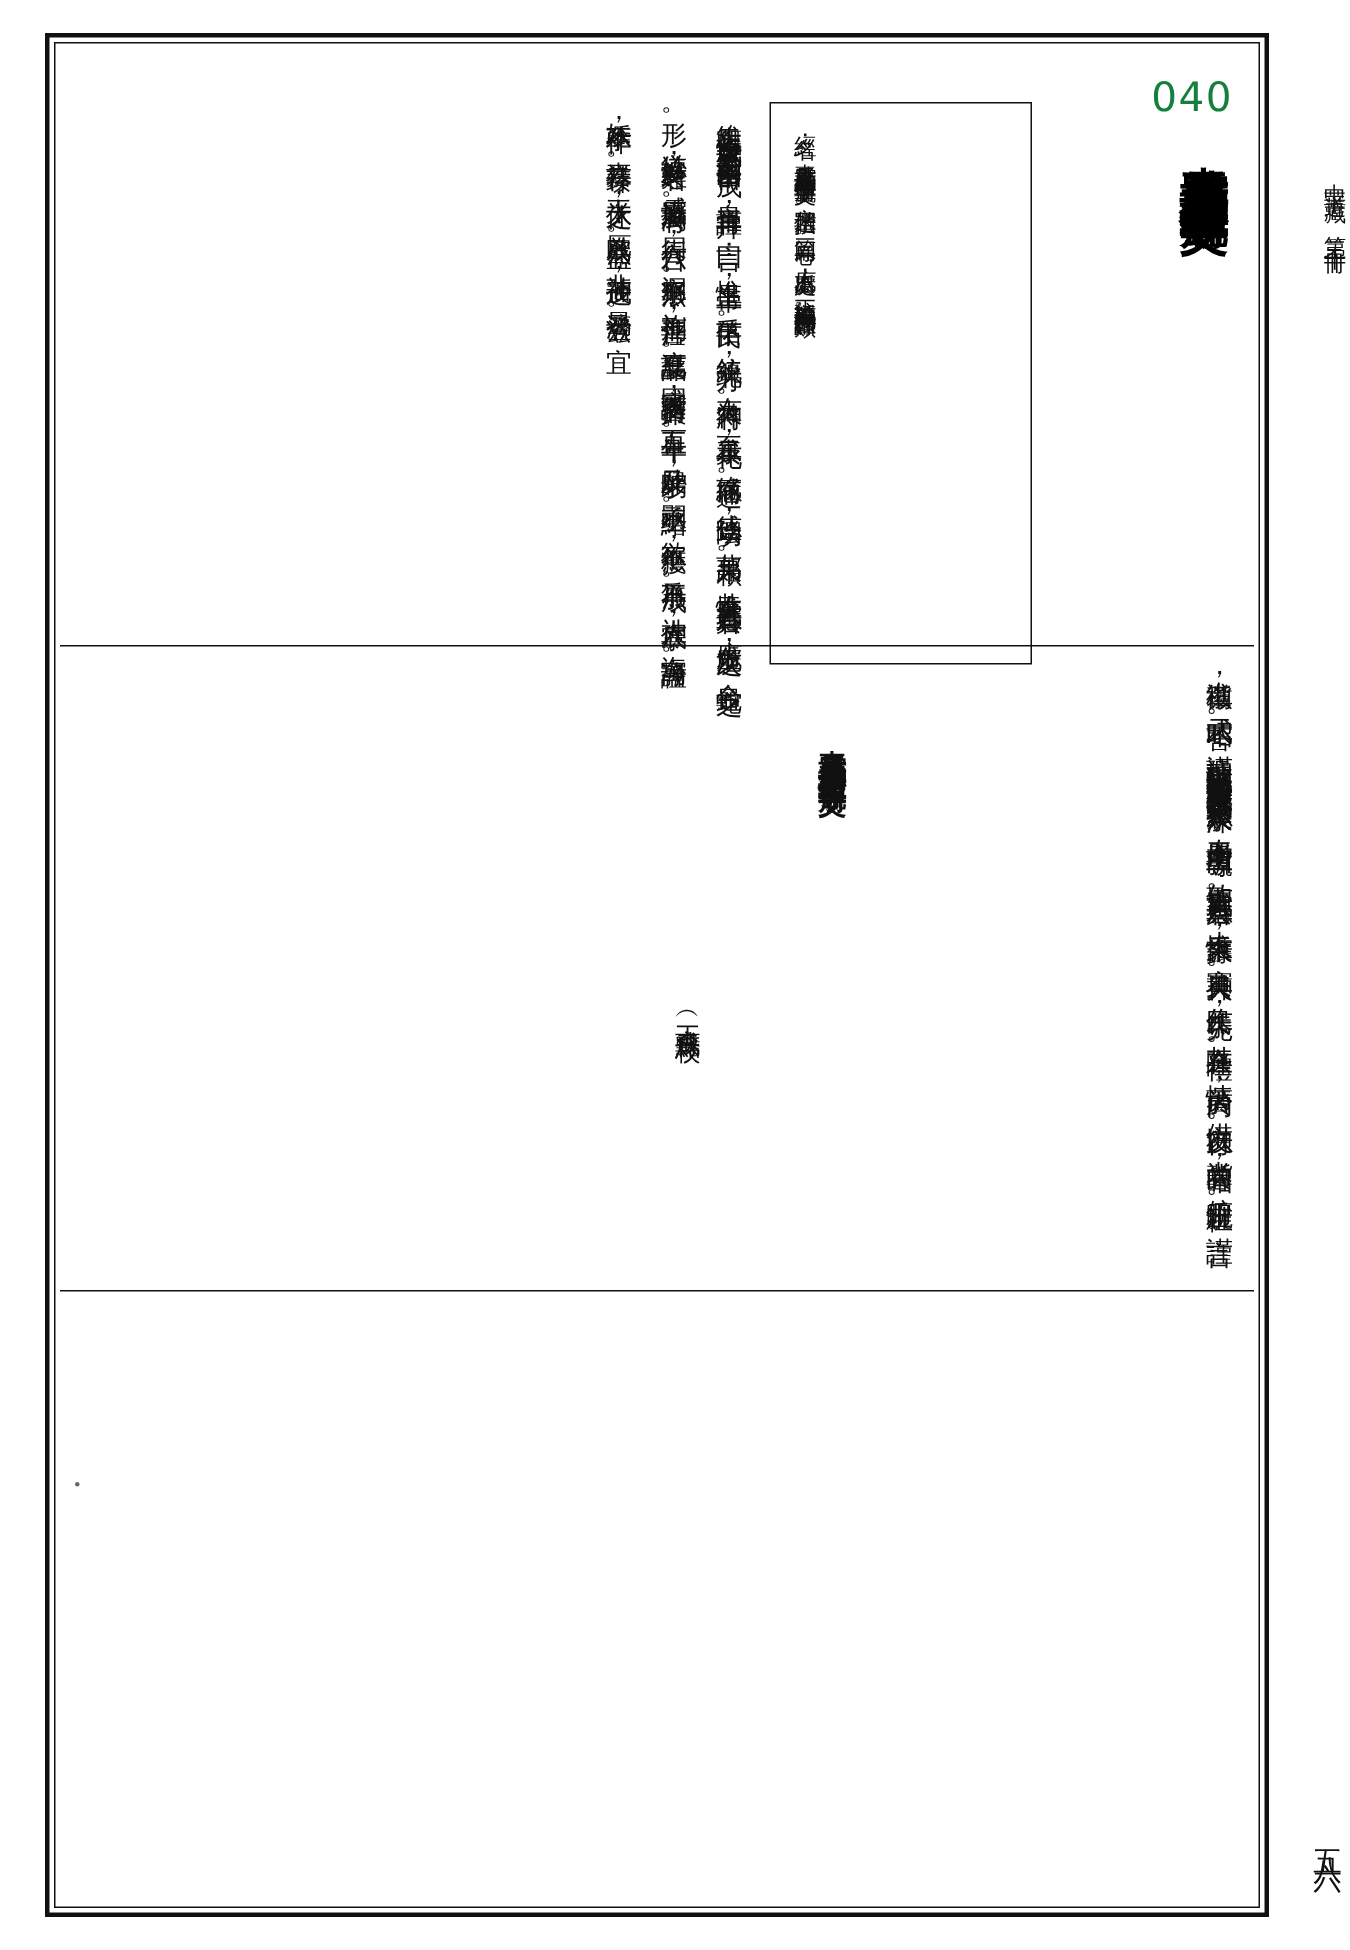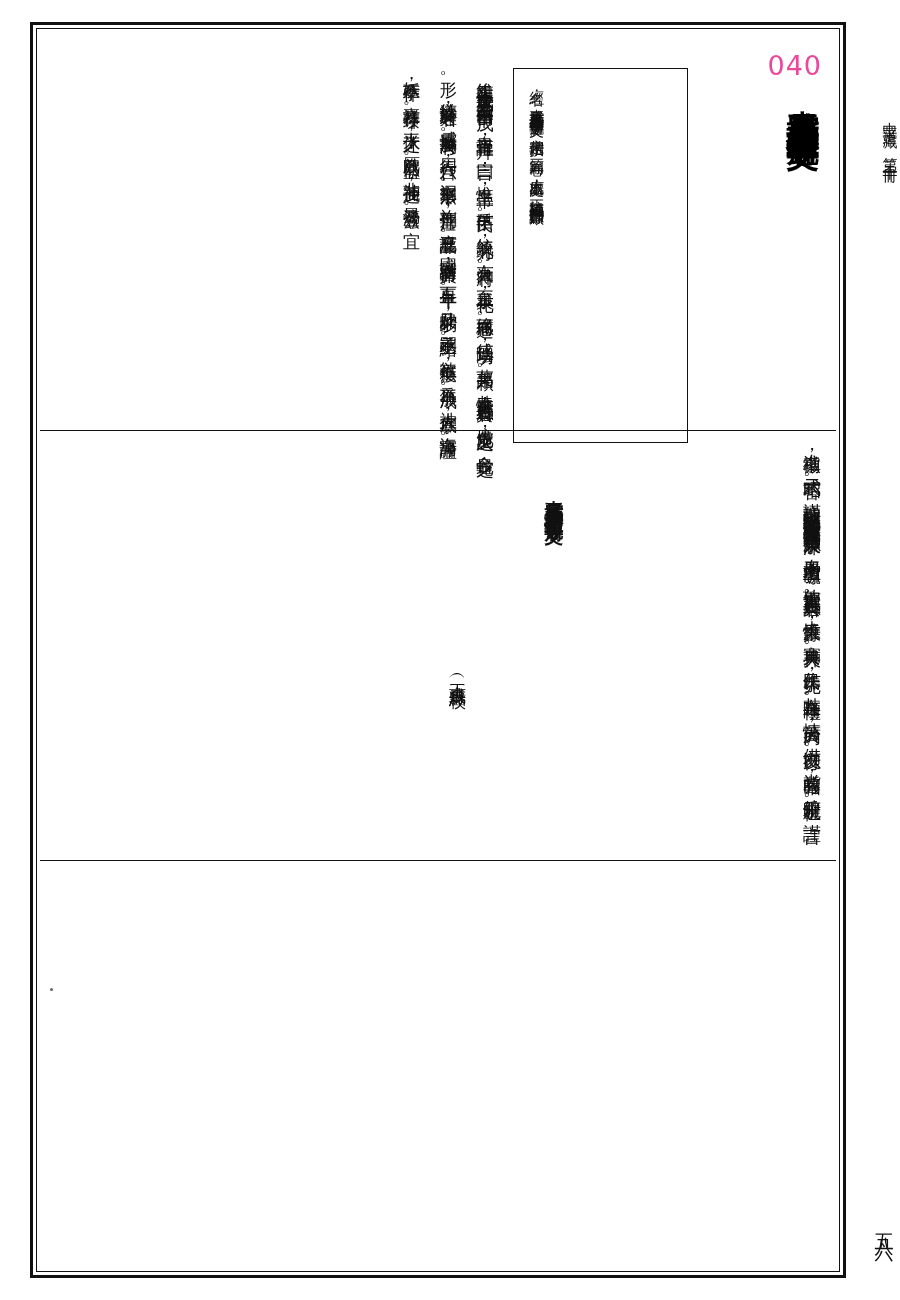--- a/index.html
+++ b/index.html
@@ -87,21 +87,21 @@
   }
 
   
   .doc-number {
     position: absolute;
     right: 14px;
     top: 18px;
     font-size: 27px;
     font-family: "DejaVu Sans", "Liberation Sans", sans-serif;
     letter-spacing: 1px;
-    color: #ec4899;
+    color: #15803d;
   }
   .title {
     position: absolute;
     right: 12px;
     top: 52px;
     height: 330px;
     writing-mode: vertical-rl;
     text-orientation: upright;
     font-size: 33px;
     font-weight: bold;

